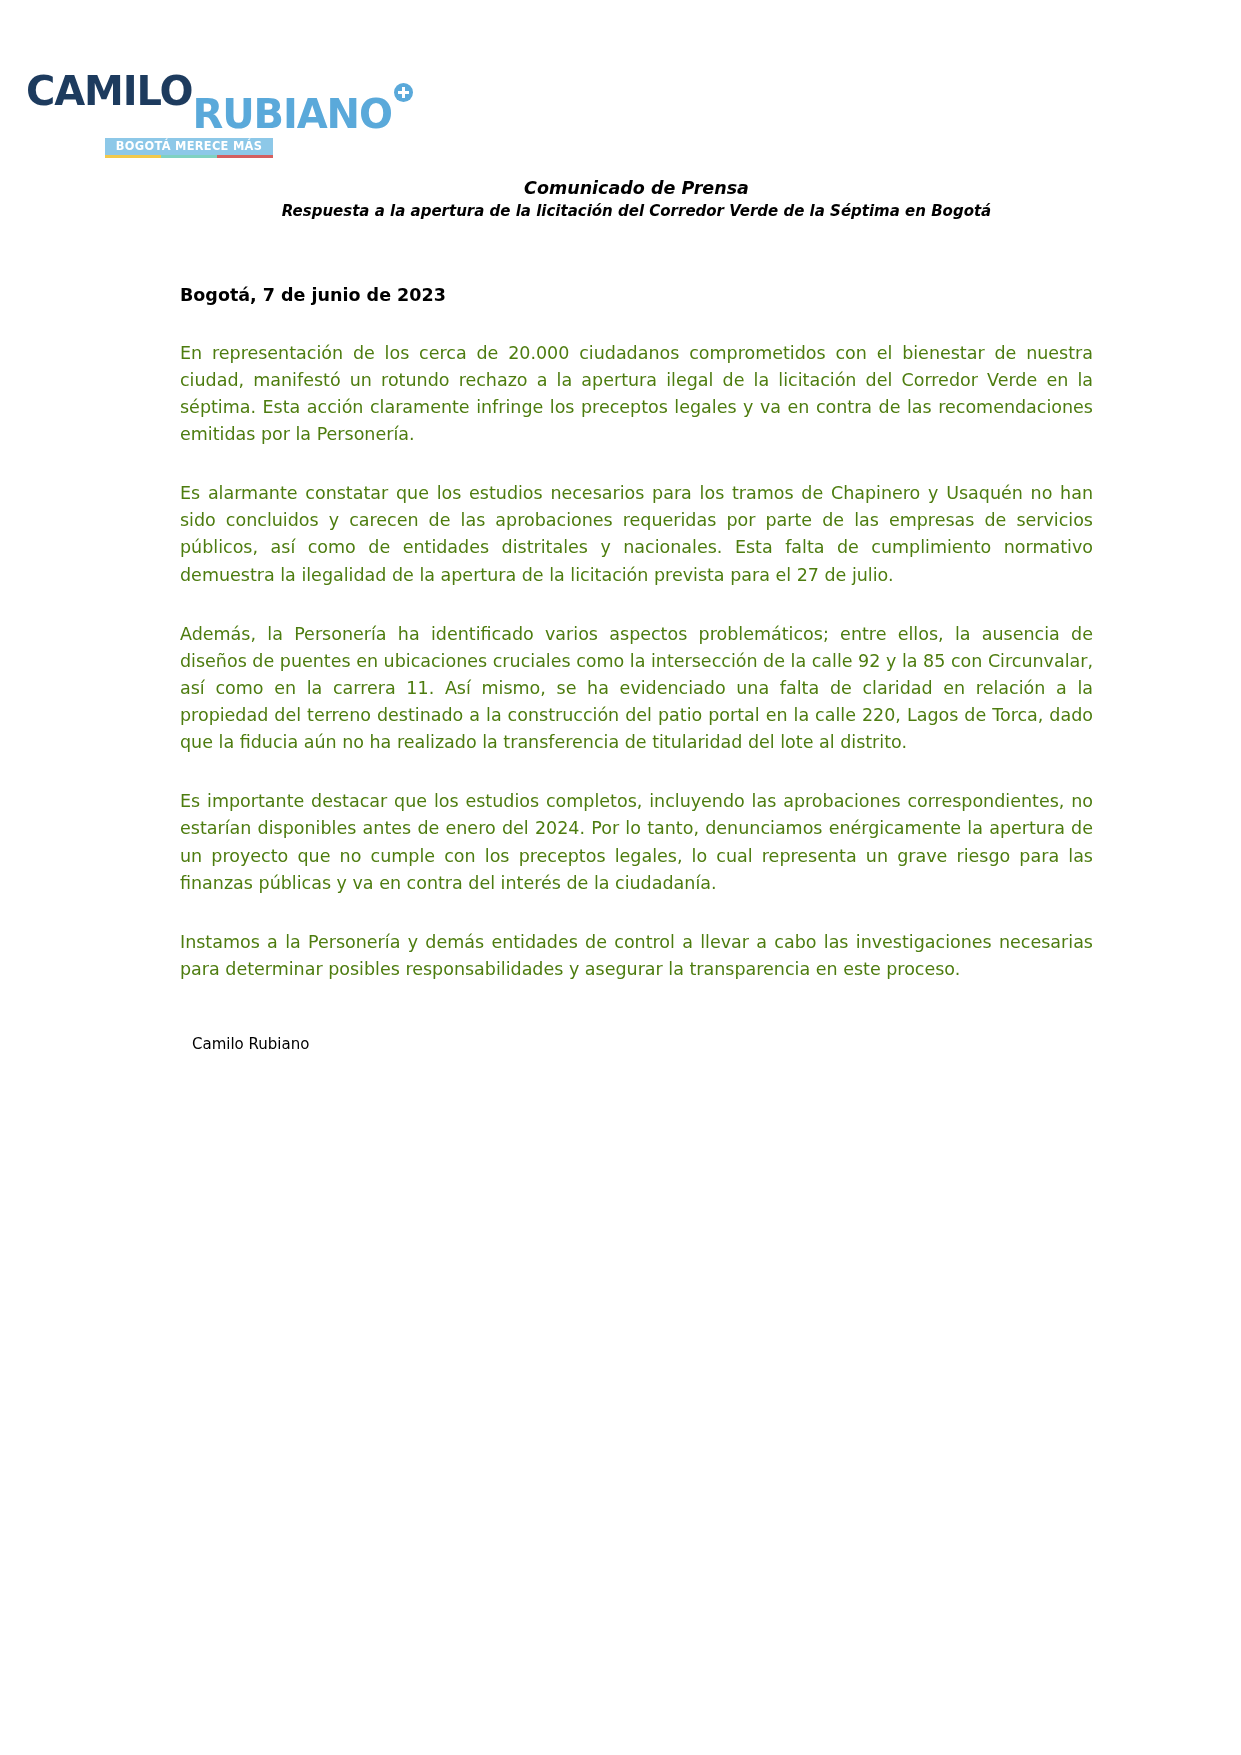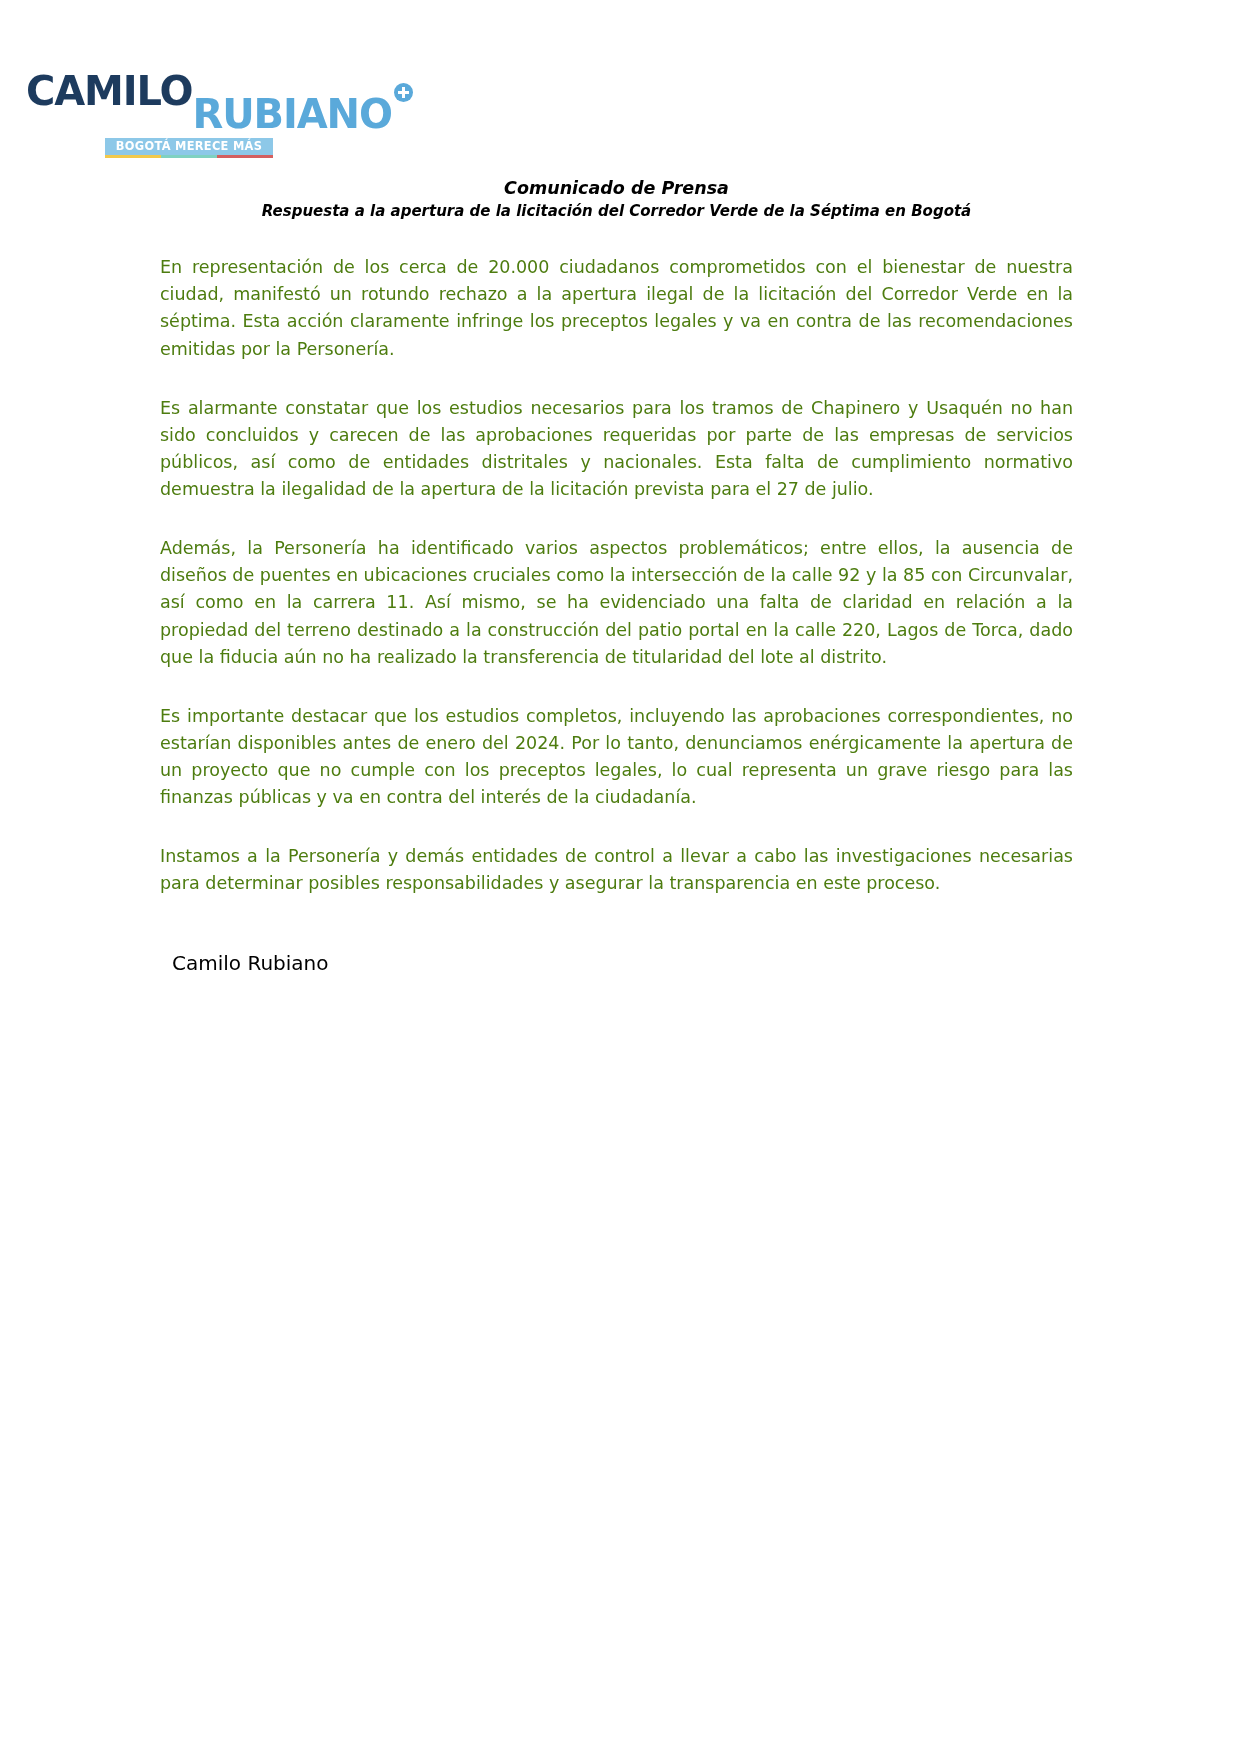--- a/index.html
+++ b/index.html
@@ -104,21 +104,21 @@
     height: 3px;
     flex: 1;
   }
   .seg-yellow { background: #f2c94c; }
   .seg-green  { background: #7fd1c1; }
   .seg-red    { background: #d45f5f; }
 
   
   .doc {
     position: absolute;
-    left: 160px;
+    left: 180px;
     top: 176px;
     width: 913px;
   }
 
   .title-line {
     text-align: center;
     font-family: "DejaVu Sans", sans-serif;
     font-weight: 700;
     font-style: italic;
     font-size: 17.5px;
@@ -142,21 +142,21 @@
     line-height: 1.55;
     text-align: justify;
     text-justify: inter-word;
     color: #4d7c0f;
     font-weight: 400;
   }
 
   .signature {
     margin-top: 50px;
     margin-left: 12px;
-    font-size: 20px;
+    font-size: 15px;
     line-height: 1.5;
     font-weight: 400;
   }
 </style>
 </head>
 <body>
 
 <div class="page">
 
   <div class="logo-block">
@@ -173,20 +173,21 @@
         <span class="seg seg-red"></span>
       </div>
     </div>
   </div>
 
   <div class="doc">
 
     <div class="title-line">Comunicado de Prensa</div>
     <div class="title-line sub">Respuesta a la apertura de la licitación del Corredor Verde de la Séptima en Bogotá</div>
 
+    <div class="date-line">Bogotá, 7 de junio de 2023</div>
 
     <p class="para">En representación de los cerca de 20.000 ciudadanos comprometidos con el bienestar de nuestra ciudad, manifestó un rotundo rechazo a la apertura ilegal de la licitación del Corredor Verde en la séptima. Esta acción claramente infringe los preceptos legales y va en contra de las recomendaciones emitidas por la Personería.</p>
     <p class="para">Es alarmante constatar que los estudios necesarios para los tramos de Chapinero y Usaquén no han sido concluidos y carecen de las aprobaciones requeridas por parte de las empresas de servicios públicos, así como de entidades distritales y nacionales. Esta falta de cumplimiento normativo demuestra la ilegalidad de la apertura de la licitación prevista para el 27 de julio.</p>
     <p class="para">Además, la Personería ha identificado varios aspectos problemáticos; entre ellos, la ausencia de diseños de puentes en ubicaciones cruciales como la intersección de la calle 92 y la 85 con Circunvalar, así como en la carrera 11. Así mismo, se ha evidenciado una falta de claridad en relación a la propiedad del terreno destinado a la construcción del patio portal en la calle 220, Lagos de Torca, dado que la fiducia aún no ha realizado la transferencia de titularidad del lote al distrito.</p>
     <p class="para">Es importante destacar que los estudios completos, incluyendo las aprobaciones correspondientes, no estarían disponibles antes de enero del 2024. Por lo tanto, denunciamos enérgicamente la apertura de un proyecto que no cumple con los preceptos legales, lo cual representa un grave riesgo para las finanzas públicas y va en contra del interés de la ciudadanía.</p>
     <p class="para">Instamos a la Personería y demás entidades de control a llevar a cabo las investigaciones necesarias para determinar posibles responsabilidades y asegurar la transparencia en este proceso.</p>
 
     <div class="signature">Camilo Rubiano</div>
 
   </div>

